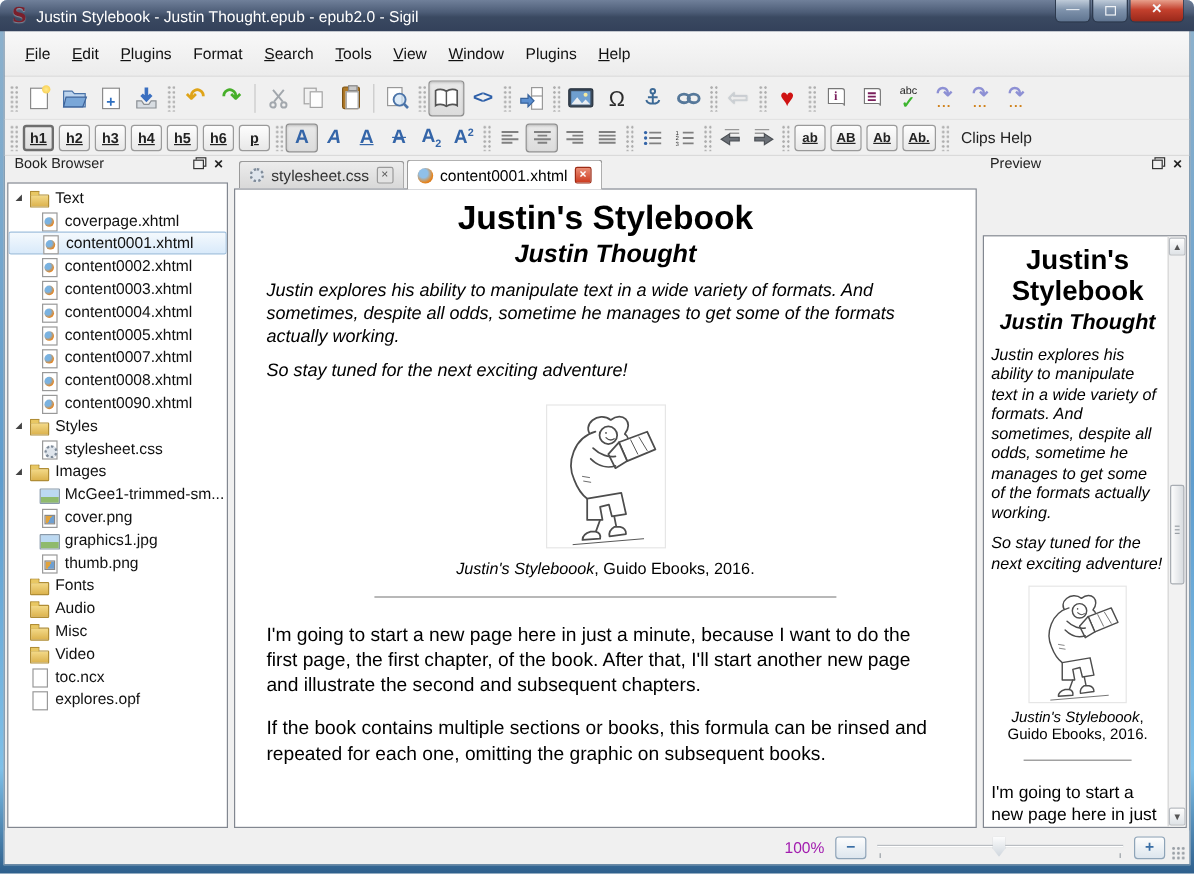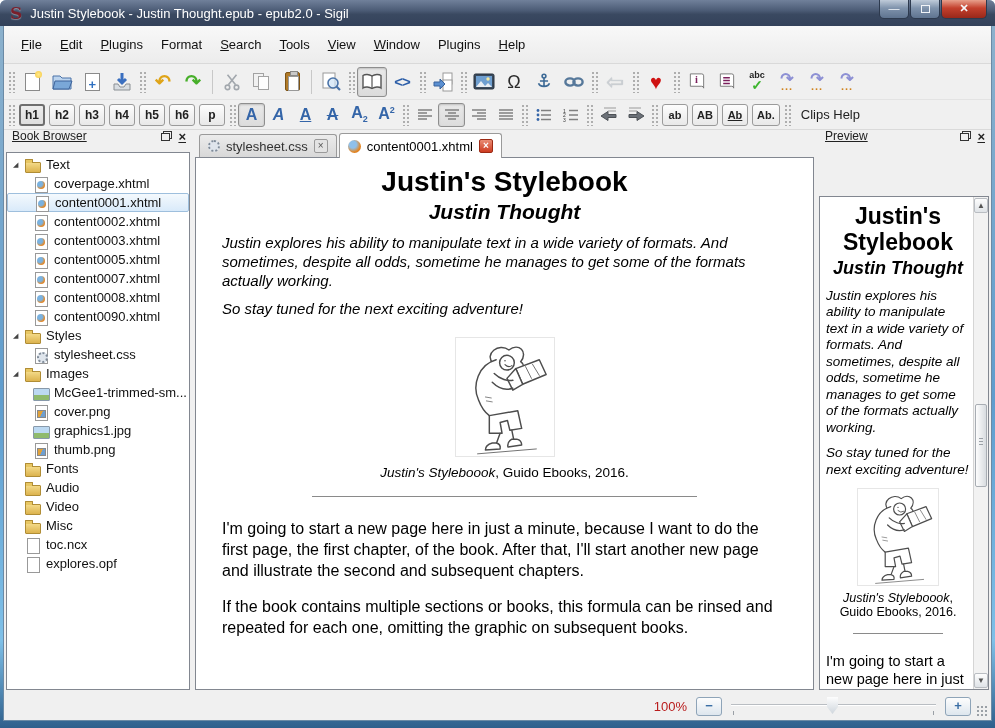--- a/index.html
+++ b/index.html
@@ -41,48 +41,48 @@
   .glyph { font-size:19px; line-height:1; }
   .g-undo { color:#dfa418; font-weight:bold; }
   .g-redo { color:#47af2a; font-weight:bold; }
   .g-code { color:#2c5ea8; font-weight:bold; font-size:15px; letter-spacing:-1px; }
   .g-omega { color:#2b2b2b; font-size:18px; }
   .g-heart { color:#cf1212; font-size:20px; }
   .g-back { color:#c9ced3; font-size:21px; text-shadow:0 0 1px #9aa0a6; }
   .g-missp { color:#8d90d4; font-size:16px; font-weight:bold; line-height:.7; }
   .g-dots { color:#d0821c; font-size:11px; font-weight:bold; line-height:.5; letter-spacing:1px; }
   .stack { display:flex; flex-direction:column; align-items:center; }
-  .g-abc { font-size:9px; font-weight:bold; color:#222; line-height:1; }
+  .g-abc { font-size:9px; font-weight:normal; color:#222; line-height:1; }
   .g-chk { color:#3cb52e; font-size:14px; line-height:.8; font-weight:bold; }
   
   .mini-page { width:15px; height:18px; background:#fff; border:1px solid #8a8a8a; position:relative; }
   .mini-page.glint::after { content:""; position:absolute; top:-3px; right:-3px; width:7px; height:7px;
     background:radial-gradient(circle,#ffe98a,#f7c944); border-radius:50%; }
   .mini-plus { position:absolute; left:3px; top:4px; color:#2e6fc0; font-weight:bold; font-size:13px; line-height:1; }
   .copy-ic { position:relative; width:18px; height:18px; }
   .copy-ic i { position:absolute; width:11px; height:14px; background:#f2f2f2; border:1px solid #9a9a9a; }
   .copy-ic i:first-child { left:0; top:0; } .copy-ic i:last-child { left:5px; top:3px; background:#fff; }
   .paste-ic { width:15px; height:19px; background:#b07a28; border:1px solid #7d5314; border-radius:2px; position:relative; }
   .paste-ic::before { content:""; position:absolute; left:2px; top:3px; width:9px; height:13px; background:#fff; border:1px solid #999; }
   .paste-ic::after { content:""; position:absolute; left:4px; top:-2px; width:6px; height:3px; background:#c9c9c9; border:1px solid #888; }
   
   .hbtn { min-width:26px; height:22px; padding:0 4px; margin:0 2px; font-size:12px; font-weight:bold; color:#222;
     background:linear-gradient(#fdfdfd,#e8e8e8); border:1px solid #9a9a9a; border-radius:3px;
-    display:flex; align-items:center; justify-content:center; cursor:pointer; }
+    display:flex; align-items:center; justify-content:center; cursor:pointer;text-decoration:underline; }
   .hbtn.pressed { border:2px solid #6e6e6e; background:linear-gradient(#ececec,#dedede); }
   .fa { color:#3465a8; font-weight:bold; font-size:16px; font-family:"Liberation Sans",sans-serif; }
   .fa.it { font-style:italic; } .fa.un { text-decoration:underline; } .fa.st { text-decoration:line-through; }
   .fa sub,.fa sup { font-size:9px; }
   .case-btn { font-weight:bold; font-size:11px; }
   .case-btn.un-a { text-decoration:underline; }
   .clips-help { font-size:13px; color:#222; margin-left:8px; white-space:nowrap; }
   
   .main { flex:1; display:flex; padding:2px 2px 2px 2px; min-height:0; }
   .panel { display:flex; flex-direction:column; min-height:0; }
-  .panel-head { height:20px; display:flex; align-items:center; font-size:12px; color:#222; padding:0 4px 12px 6px;text-decoration:underline; }
+  .panel-head { height:20px; display:flex; align-items:center; font-size:12px; color:#222; padding:0 4px 12px 6px; }
   .panel-head .sp { flex:1; }
   .dock-ic { width:11px; height:10px; position:relative; margin-right:6px; cursor:pointer; }
   .dock-ic::before { content:""; position:absolute; right:0; top:0; width:7px; height:6px; border:1px solid #333; background:#f0f0f0; }
   .dock-ic::after { content:""; position:absolute; left:0; bottom:0; width:7px; height:6px; border:1px solid #333; background:#f0f0f0; }
   .close-ic { font-size:13px; font-weight:bold; color:#222; line-height:1; cursor:pointer; }
   .panel-body { flex:1; background:#fff; border:1px solid #828790; overflow:hidden; position:relative; }
   
   .bb { width:184px; }
   .tree { font-size:13px; color:#111; padding-top:2px; }
   .trow { display:flex; align-items:center; height:19px; padding-left:6px; position:relative; cursor:pointer; white-space:nowrap; }
@@ -144,21 +144,21 @@
   .pv-scroll .arr.up { top:1px; } .pv-scroll .arr.dn { bottom:1px; }
   .pv-thumb { position:absolute; left:1px; top:42%; width:12px; height:17%; border:1px solid #a8adb3; border-radius:2px;
     background:linear-gradient(90deg,#fdfdfd,#d8dce0); cursor:grab; }
   .pv-thumb::after { content:""; position:absolute; left:3px; right:3px; top:45%; height:1px;
     box-shadow:0 -3px 0 #9aa0a6, 0 0 0 #9aa0a6, 0 3px 0 #9aa0a6; background:#9aa0a6; }
   
   .fig-svg { background:#fff; border:1px solid #e6e6e6; }
   
   .statusbar { height:28px; display:flex; align-items:center; justify-content:flex-end; gap:9px;
     padding-right:20px; background:#f0f0f0; position:relative; }
-  .zoom-label { font-size:13px; color:#b91c1c;margin-left:48px; }
+  .zoom-label { font-size:13px; color:#a21caf;margin-left:48px; }
   .zoom-btn { width:26px; height:19px; border:1px solid #8ea4b8; border-radius:3px; background:linear-gradient(#fdfdfd,#dde6ee);
     color:#3a6ea5; font-weight:bold; font-size:13px; line-height:16px; text-align:center; cursor:pointer; }
   .slider { position:relative; width:205px; height:22px; cursor:pointer; }
   .slider .track { position:absolute; left:0; right:0; top:9px; height:2px; background:#b9bdc2; border-bottom:1px solid #fff; }
   .slider .tick { position:absolute; top:16px; width:1px; height:4px; background:#9aa0a6; }
   .slider .tick.t1 { left:2px; } .slider .tick.t2 { right:2px; }
   .slider .thumb { position:absolute; left:96px; top:2px; width:11px; height:17px;
     background:linear-gradient(#fdfdfd,#cfd6dd); clip-path:polygon(0 0,100% 0,100% 58%,50% 100%,0 58%);
     filter:drop-shadow(0 0 1px #76818c); cursor:grab; }
   .grip { position:absolute; right:3px; bottom:3px; width:12px; height:12px;
@@ -476,20 +476,24 @@
             <div class="trow d1">
                 <span class="ti ti-xhtml"></span>
                 <span>content0002.xhtml</span>
               </div>
             <div class="trow d1">
                 <span class="ti ti-xhtml"></span>
                 <span>content0003.xhtml</span>
               </div>
             <div class="trow d1">
                 <span class="ti ti-xhtml"></span>
+                <span>content0004.xhtml</span>
+              </div>
+            <div class="trow d1">
+                <span class="ti ti-xhtml"></span>
                 <span>content0005.xhtml</span>
               </div>
             <div class="trow d1">
                 <span class="ti ti-xhtml"></span>
                 <span>content0007.xhtml</span>
               </div>
             <div class="trow d1">
                 <span class="ti ti-xhtml"></span>
                 <span>content0008.xhtml</span>
               </div>
@@ -533,26 +537,26 @@
                 <span>Fonts</span>
               </div>
             <div class="trow">
                 <span class="no-tw"></span>
                 <span class="ti ti-folder"></span>
                 <span>Audio</span>
               </div>
             <div class="trow">
                 <span class="no-tw"></span>
                 <span class="ti ti-folder"></span>
-                <span>Video</span>
+                <span>Misc</span>
               </div>
             <div class="trow">
                 <span class="no-tw"></span>
                 <span class="ti ti-folder"></span>
-                <span>Misc</span>
+                <span>Video</span>
               </div>
             <div class="trow">
                 <span class="no-tw"></span>
                 <span class="ti ti-page"></span>
                 <span>toc.ncx</span>
               </div>
             <div class="trow">
                 <span class="no-tw"></span>
                 <span class="ti ti-page"></span>
                 <span>explores.opf</span>

